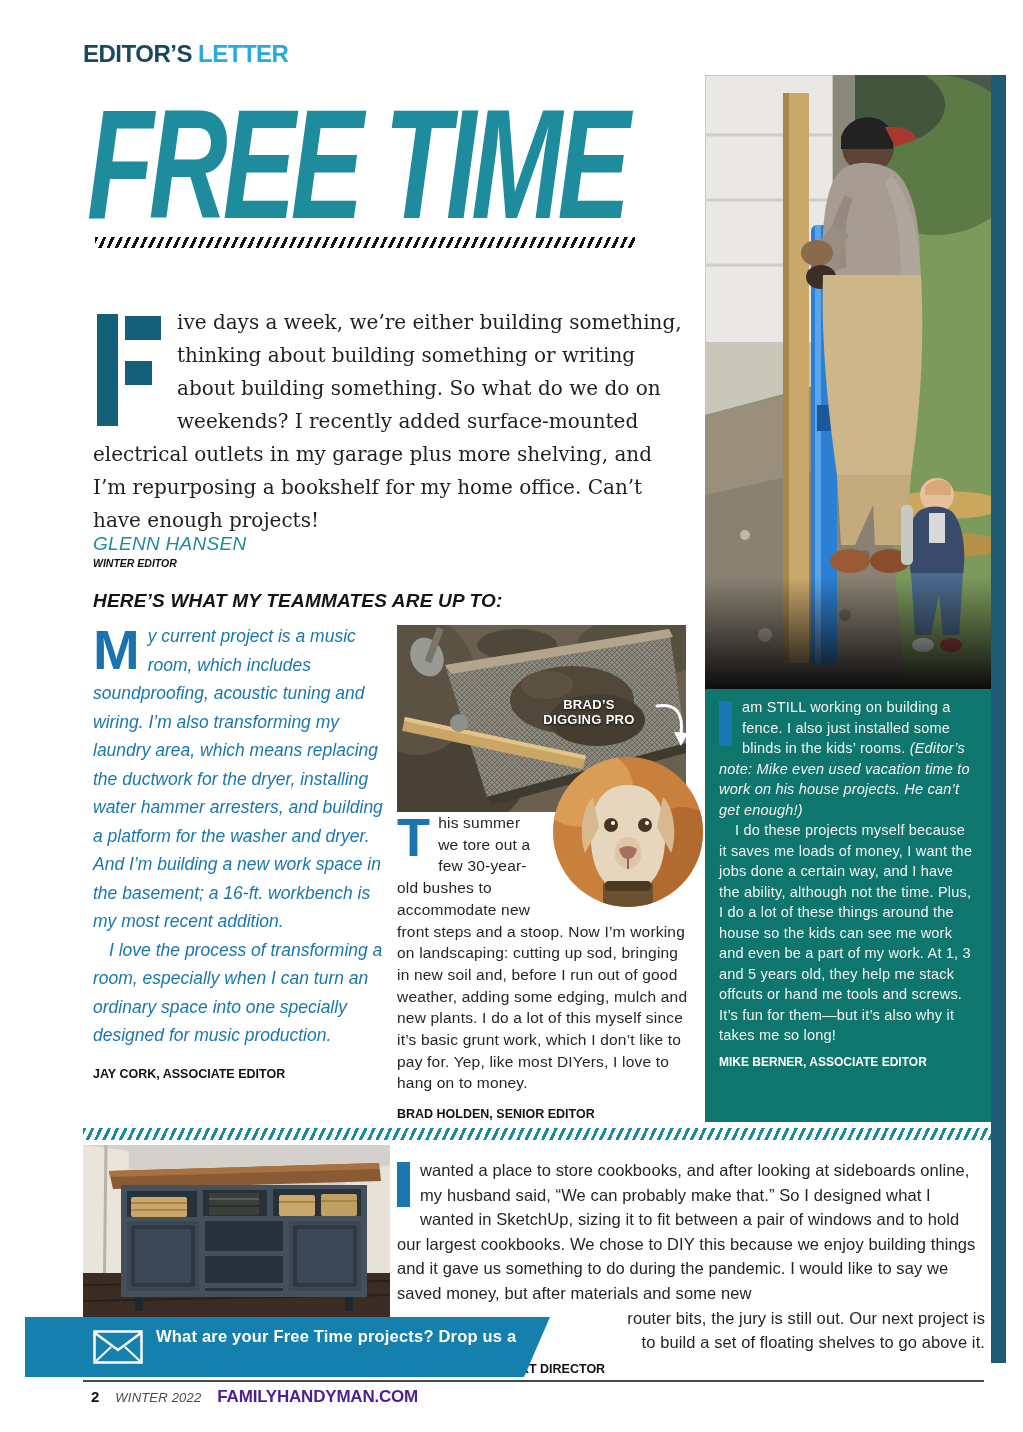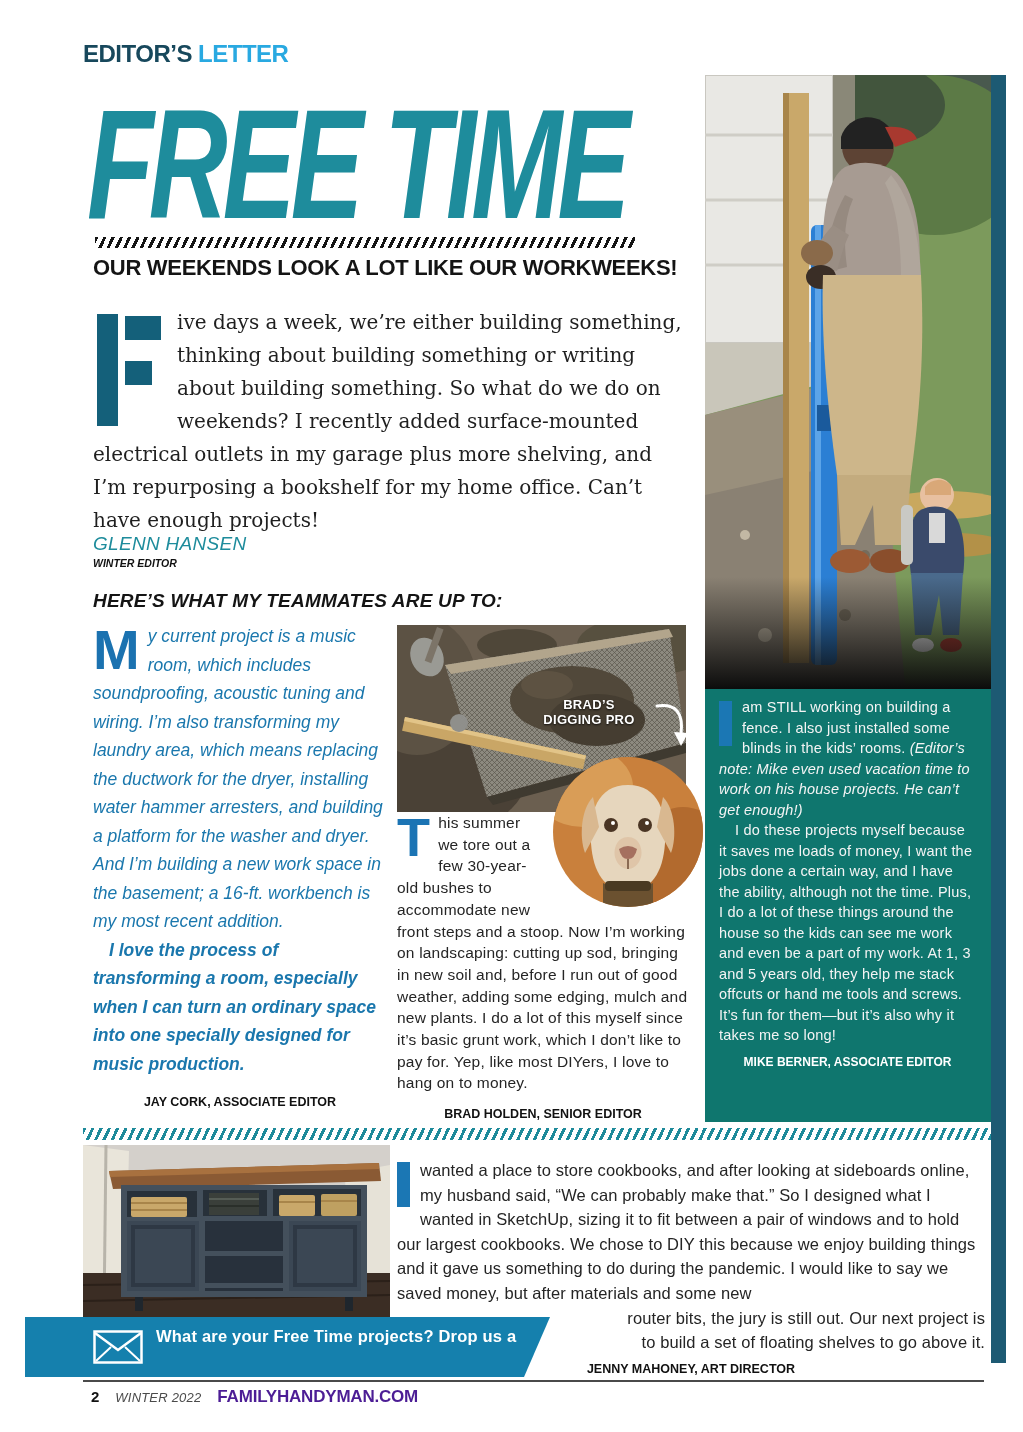--- a/index.html
+++ b/index.html
@@ -31,22 +31,22 @@
   .intro-author .role { color:#111; font-style:italic; font-weight:bold; font-size:10.5px; margin-top:2px; }
 
   .teammates-heading { position:absolute; left:68px; top:590px; font-size:19px; font-weight:bold;
     font-style:italic; color:#141414; letter-spacing:0.2px; }
 
   
   .col-jay { position:absolute; left:68px; top:622px; width:294px;
     font-style:italic; font-size:17.5px; line-height:28.5px; color:#1a77ad; }
   .dropcap-m { float:left; font-style:normal; font-weight:bold; font-size:56px; line-height:48px;
     color:#1b72b0; margin:4px 8px 0 0; }
-  .col-jay .p2 { text-indent:16px;font-weight:bold; }
-  .byline { text-align:center; font-style:normal; font-weight:bold; font-size:12.5px;
+  .col-jay .p2 { text-indent:16px; }
+  .byline { text-align:left; font-style:normal; font-weight:bold; font-size:12.5px;
     color:#111; margin-top:10px; letter-spacing:0px; }
 
   
   .brad-photo { position:absolute; left:372px; top:625px; width:289px; height:187px; overflow:hidden; }
   .brad-label { position:absolute; left:498px; top:697px; width:132px; text-align:center;
     color:#fff; font-weight:bold; font-size:13px; line-height:15px; letter-spacing:0.3px;
     text-shadow:0 1px 2px rgba(0,0,0,0.8); }
   .brad-arrow { position:absolute; left:630px; top:700px; }
   .dog-circle { position:absolute; left:528px; top:757px; width:150px; height:150px;
     border-radius:50%; overflow:hidden; }
@@ -102,21 +102,20 @@
 
   <div class="kicker">
     <span class="dark">EDITOR’S</span>
     <span class="light">LETTER</span>
   </div>
 
   <div class="big-title">FREE TIME</div>
 
   <div class="hatch-black"></div>
 
-  <div class="subtitle">OUR WEEKENDS LOOK A LOT LIKE OUR WORKWEEKS!</div>
 
   <div class="intro">
     <svg class="dropcap-f" viewBox="0 0 64 112" aria-hidden="true">
       <rect x="0" y="0" width="21" height="112" fill="#14607a"></rect>
       <rect x="28" y="2" width="36" height="24" fill="#14607a"></rect>
       <rect x="28" y="47" width="27" height="24" fill="#14607a"></rect>
     </svg>
     <span>ive days a week, we’re either building something, thinking about building something or writing about building something. So what do we do on weekends? I recently added surface-mounted electrical outlets in my garage plus more shelving, and I’m repurposing a bookshelf for my home office. Can’t have enough projects!</span>
   </div>
   <div class="intro-author">

